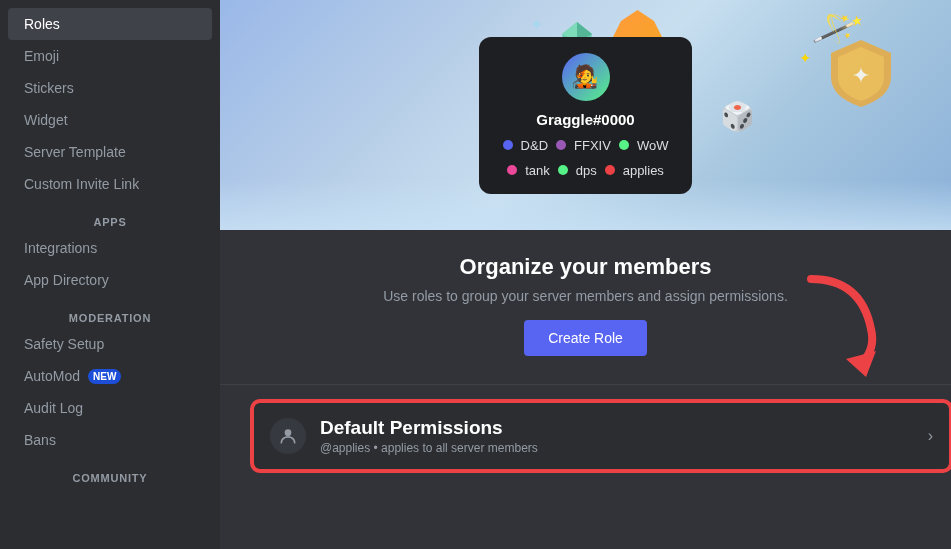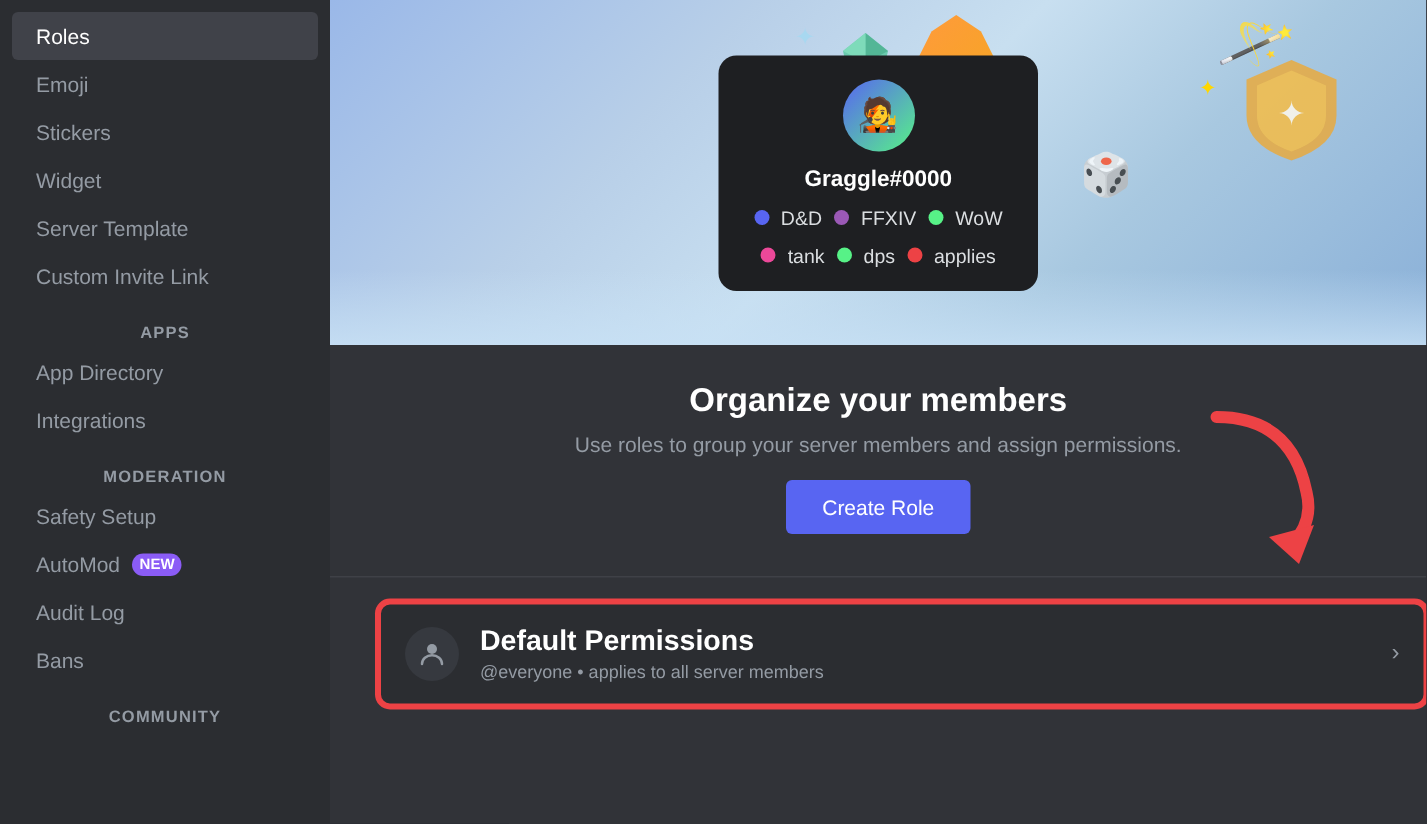--- a/index.html
+++ b/index.html
@@ -45,21 +45,21 @@
       padding: 16px 16px 4px 16px;
       font-size: 11px;
       font-weight: 700;
       color: #949ba4;
       letter-spacing: 0.8px;
       text-transform: uppercase;
       text-align: center;
     }
 
     .new-badge {
-      background: #8b5cf6;
+      background: #1d4ed8;
       color: #fff;
       font-size: 10px;
       font-weight: 700;
       padding: 2px 5px;
       border-radius: 8px;
       margin-left: 8px;
       text-transform: uppercase;
     }
 
     
@@ -325,24 +325,24 @@
   </div>
   <div class="sidebar-item">
     <span>Server Template</span>
   </div>
   <div class="sidebar-item">
     <span>Custom Invite Link</span>
   </div>
 
   <div class="sidebar-section-label">APPS</div>
   <div class="sidebar-item">
+    <span>Integrations</span>
+  </div>
+  <div class="sidebar-item">
     <span>App Directory</span>
-  </div>
-  <div class="sidebar-item">
-    <span>Integrations</span>
   </div>
 
   <div class="sidebar-section-label">MODERATION</div>
   <div class="sidebar-item">
     <span>Safety Setup</span>
   </div>
   <div class="sidebar-item">
     <span>AutoMod</span>
     <span class="new-badge">NEW</span>
   </div>
@@ -427,21 +427,21 @@
   <div style="padding: 12px 16px; position: relative;">
     <div class="permissions-row">
       <div class="permissions-icon">
         <svg width="20" height="20" viewBox="0 0 24 24" fill="none">
           <circle cx="12" cy="8" r="4" fill="#949ba4"></circle>
           <path d="M4 20c0-4 3.6-7 8-7s8 3 8 7" stroke="#949ba4" stroke-width="2" stroke-linecap="round" fill="none"></path>
         </svg>
       </div>
       <div class="permissions-text">
         <div class="permissions-title">Default Permissions</div>
-        <div class="permissions-subtitle">@everyone • applies to all server members</div>
+        <div class="permissions-subtitle">@applies • applies to all server members</div>
       </div>
       <div class="permissions-chevron">›</div>
     </div>
 
     <div class="big-arrow">
       <svg class="arrow-svg" viewBox="0 0 100 120" fill="none" xmlns="http://www.w3.org/2000/svg">
         <path d="M20 10 Q70 10 80 60 Q85 80 70 95" stroke="#ed4245" stroke-width="8" stroke-linecap="round" fill="none"></path>
         <polygon points="55,90 75,108 85,82" fill="#ed4245"></polygon>
       </svg>
     </div>

